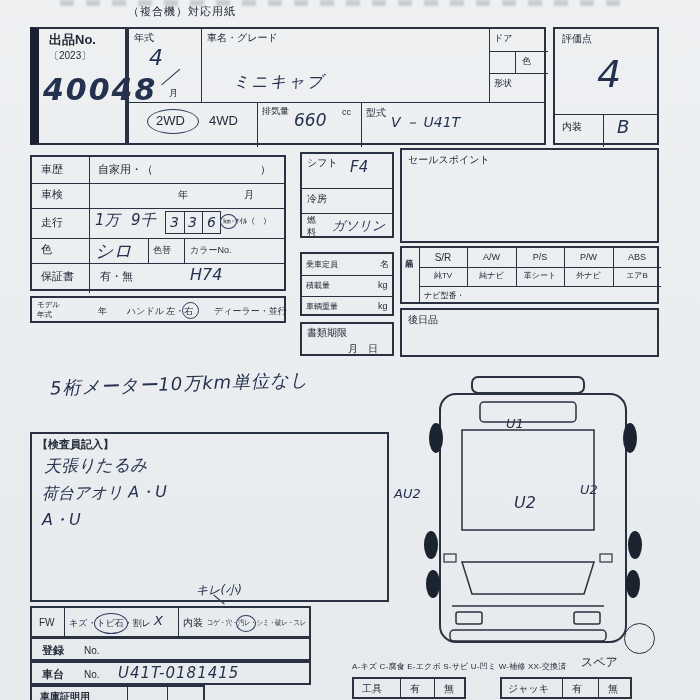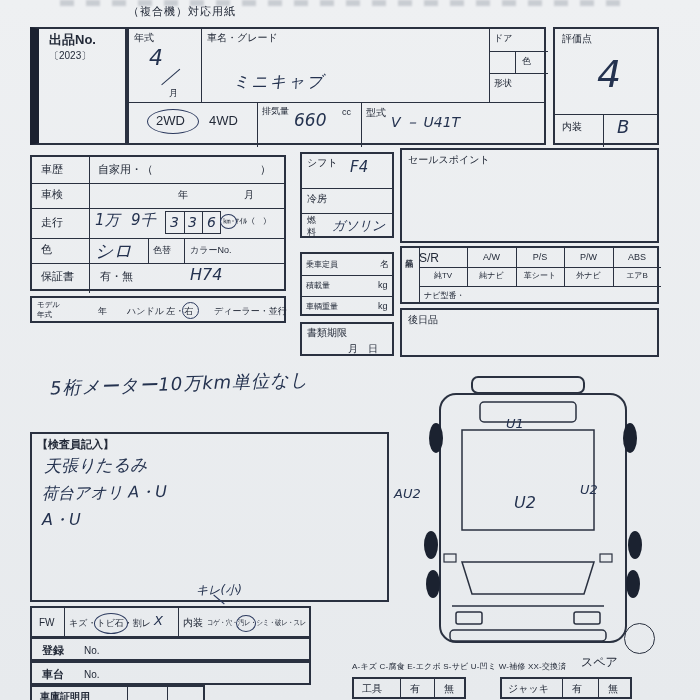--- a/index.html
+++ b/index.html
@@ -19,20 +19,21 @@
 <body>
 
 <div id="sheet">
 
   <div class="abs" style="left:60px;top:0;width:560px;height:6px;background:repeating-linear-gradient(90deg,rgba(90,100,115,.25) 0 14px,transparent 14px 26px);filter:blur(1px)"></div>
   <div class="t" style="left:128px;top:5px;font-size:11px;letter-spacing:1px">（複合機）対応用紙</div>
 
   <div class="box" style="left:30px;top:27px;width:97px;height:118px;border-width:2.5px;border-left:9px solid #1b2130">
     <div class="t" style="left:10px;top:4px;font-size:13px;font-weight:bold">出品No.</div>
     <div class="t" style="left:10px;top:21px;font-size:10px">〔2023〕</div>
+    <div class="t hw" style="left:4px;top:44px;font-size:30px;font-weight:bold;letter-spacing:2px">40048</div>
   </div>
 
   <div class="box" style="left:127px;top:27px;width:419px;height:118px;border-width:2.5px">
     <div class="vl" style="left:72px;top:0;height:73px"></div>
     <div class="vl" style="left:360px;top:0;height:73px"></div>
     <div class="hl" style="left:0;top:73px;width:100%"></div>
     <div class="vl" style="left:128px;top:73px;height:45px"></div>
     <div class="vl" style="left:232px;top:73px;height:45px"></div>
     <div class="t" style="left:5px;top:3px;font-size:10px">年式</div>
     <div class="t hw" style="left:20px;top:16px;font-size:22px">4</div>
@@ -143,21 +144,21 @@
 
   <div class="box" style="left:400px;top:246px;width:259px;height:58px">
     <div class="vl" style="left:17px;top:0;height:100%"></div>
     <div class="t vert" style="left:2px;top:4px;font-size:8px">装備品</div>
     <div class="hl" style="left:17px;top:19px;width:242px"></div>
     <div class="hl" style="left:17px;top:38px;width:242px"></div>
     <div class="vl" style="left:65px;top:0;height:38px"></div>
     <div class="vl" style="left:114px;top:0;height:38px"></div>
     <div class="vl" style="left:162px;top:0;height:38px"></div>
     <div class="vl" style="left:211px;top:0;height:38px"></div>
-    <div class="t" style="left:17px;top:4px;width:48px;font-size:12px">S/R</div>
+    <div class="t" style="left:17px;top:4px;width:48px;text-align:center;font-size:10px">S/R</div>
     <div class="t" style="left:65px;top:4px;width:49px;text-align:center;font-size:9px">A/W</div>
     <div class="t" style="left:114px;top:4px;width:48px;text-align:center;font-size:9px">P/S</div>
     <div class="t" style="left:162px;top:4px;width:49px;text-align:center;font-size:9px">P/W</div>
     <div class="t" style="left:211px;top:4px;width:48px;text-align:center;font-size:9px">ABS</div>
     <div class="t" style="left:17px;top:23px;width:48px;text-align:center;font-size:8px">純TV</div>
     <div class="t" style="left:65px;top:23px;width:49px;text-align:center;font-size:8px">純ナビ</div>
     <div class="t" style="left:114px;top:23px;width:48px;text-align:center;font-size:8px">革シート</div>
     <div class="t" style="left:162px;top:23px;width:49px;text-align:center;font-size:8px">外ナビ</div>
     <div class="t" style="left:211px;top:23px;width:48px;text-align:center;font-size:8px">エアB</div>
     <div class="t" style="left:22px;top:43px;font-size:8px">ナビ型番・</div>
@@ -219,20 +220,21 @@
     <div class="hc" style="left:204px;top:7px;width:20px;height:17px"></div>
   </div>
 
   <div class="box" style="left:30px;top:637px;width:281px;height:24px">
     <div class="t" style="left:10px;top:5px;font-size:11px;font-weight:bold">登録</div>
     <div class="t" style="left:52px;top:6px;font-size:10px">No.</div>
   </div>
   <div class="box" style="left:30px;top:661px;width:281px;height:24px">
     <div class="t" style="left:10px;top:5px;font-size:11px;font-weight:bold">車台</div>
     <div class="t" style="left:52px;top:6px;font-size:10px">No.</div>
+    <div class="t hw" style="left:86px;top:2px;font-size:15px;letter-spacing:1px">U41T-0181415</div>
   </div>
   <div class="box" style="left:30px;top:685px;width:175px;height:24px">
     <div class="t" style="left:8px;top:4px;font-size:10px;font-weight:bold">車庫証明用</div>
     <div class="vl" style="left:95px;top:0;height:100%"></div>
     <div class="vl" style="left:135px;top:0;height:100%"></div>
   </div>
 
   <div class="t" style="left:352px;top:662px;font-size:8px;letter-spacing:.2px">A-キズ C-腐食 E-エクボ S-サビ U-凹ミ W-補修 XX-交換済</div>
   <div class="box" style="left:352px;top:677px;width:114px;height:22px">
     <div class="t" style="left:8px;top:4px;font-size:10px">工具</div>

